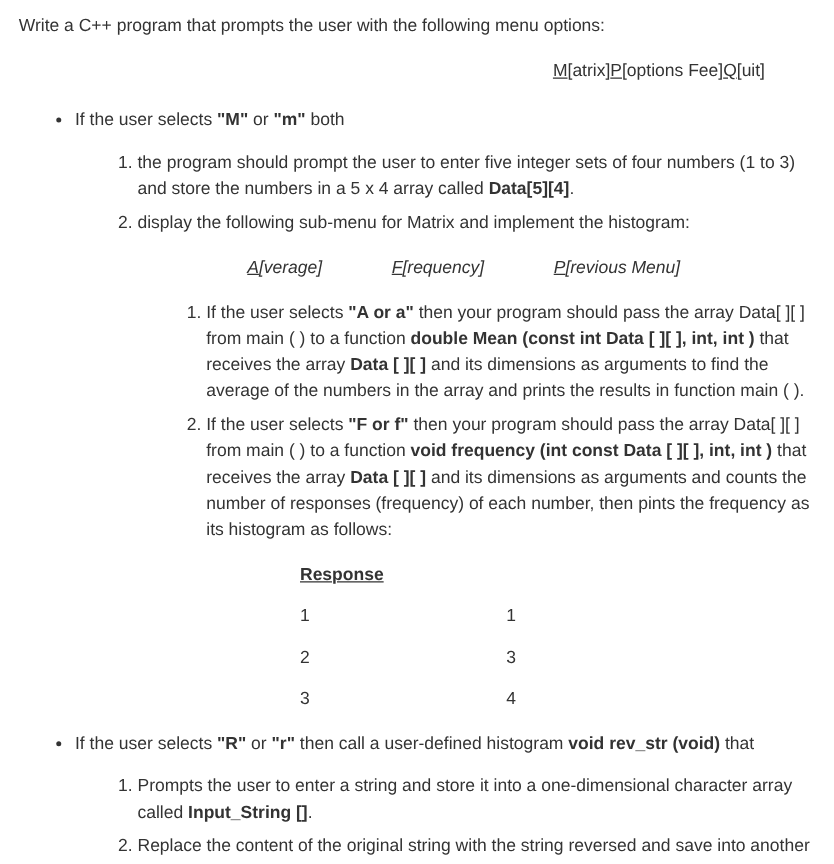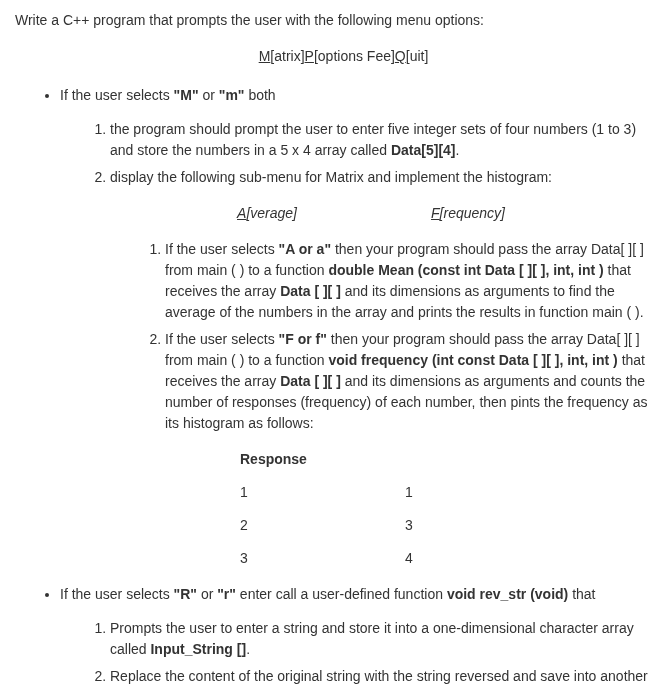--- a/index.html
+++ b/index.html
@@ -14,21 +14,21 @@
       background: #fff;
       width: 667px;
       padding: 10px 15px;
       line-height: 1.5;
     }
     .intro {
       margin-bottom: 15px;
     }
     .menu-row {
       display: flex;
-      justify-content: center;
+      justify-content: flex-end;
       padding: 0 40px 0 60px;
       margin-bottom: 18px;
     }
     .menu-item .first-letter {
       text-decoration: underline;
     }
     ul.main-list {
       list-style: disc;
       padding-left: 45px;
     }
@@ -66,20 +66,21 @@
       margin-bottom: 12px;
     }
     .table-row .col1 {
       width: 165px;
     }
     .table-row .col2 {
       width: 100px;
     }
     .table-header {
       font-weight: bold;
+      text-decoration: underline;
     }
     b {
       font-weight: bold;
     }
   </style>
 </head>
 <body>
 
 <div class="intro">Write a C++ program that prompts the user with the following menu options:</div>
 
@@ -93,20 +94,21 @@
   <li>
     <span>If the user selects </span><b>"M"</b><span> or </span><b>"m"</b><span> both</span>
     <ol class="num-list">
       <li><span>the program should prompt the user to enter five integer sets of four numbers (1 to 3) and store the numbers in a 5 x 4 array called </span><b>Data[5][4]</b><span>.</span></li>
       <li>display the following sub-menu for Matrix and implement the histogram:</li>
     </ol>
 
     <div class="submenu-row">
       <span class="menu-item"><span class="first-letter">A</span><span>[verage]</span></span>
       <span class="menu-item"><span class="first-letter">F</span><span>[requency]</span></span>
+      <span class="menu-item"><span class="first-letter">P</span><span>[revious Menu]</span></span>
     </div>
 
     <ol class="sub-num-list">
       <li>
         <span>If the user selects </span><b>"A or a"</b><span> then your program should pass the array Data[ ][ ] from main ( ) to a function </span><b>double Mean (const int Data [ ][ ], int, int )</b><span> that receives the array </span><b>Data [ ][ ]</b><span> and its dimensions as arguments to find the average of the numbers in the array and prints the results in function main ( ).</span>
       </li>
       <li>
         <span>If the user selects </span><b>"F or f"</b><span> then your program should pass the array Data[ ][ ] from main ( ) to a function </span><b>void frequency (int const Data [ ][ ], int, int )</b><span> that receives the array </span><b>Data [ ][ ]</b><span> and its dimensions as arguments and counts the number of responses (frequency) of each number, then pints the frequency as its histogram as follows:</span>
       </li>
     </ol>
@@ -124,20 +126,20 @@
         <span class="col2">3</span>
       </div>
       <div class="table-row">
         <span class="col1">3</span>
         <span class="col2">4</span>
       </div>
     </div>
   </li>
 
   <li>
-    <span>If the user selects </span><b>"R"</b><span> or </span><b>"r"</b><span> enter call a user-defined function </span><b>void rev_str (void)</b><span> that</span>
+    <span>If the user selects </span><b>"R"</b><span> or </span><b>"r"</b><span> then call a user-defined histogram </span><b>void rev_str (void)</b><span> that</span>
     <ol class="num-list">
       <li><span>Prompts the user to enter a string and store it into a one-dimensional character array called </span><b>Input_String []</b><span>.</span></li>
       <li><span>Replace the content of the original string with the string reversed and save into another character array called </span><b>Output_String []</b><span>.</span></li>
       <li>Print both the original string and reversed string in function rev_str (void).</li>
     </ol>
   </li>
 </ul>
 
 </body></html>

